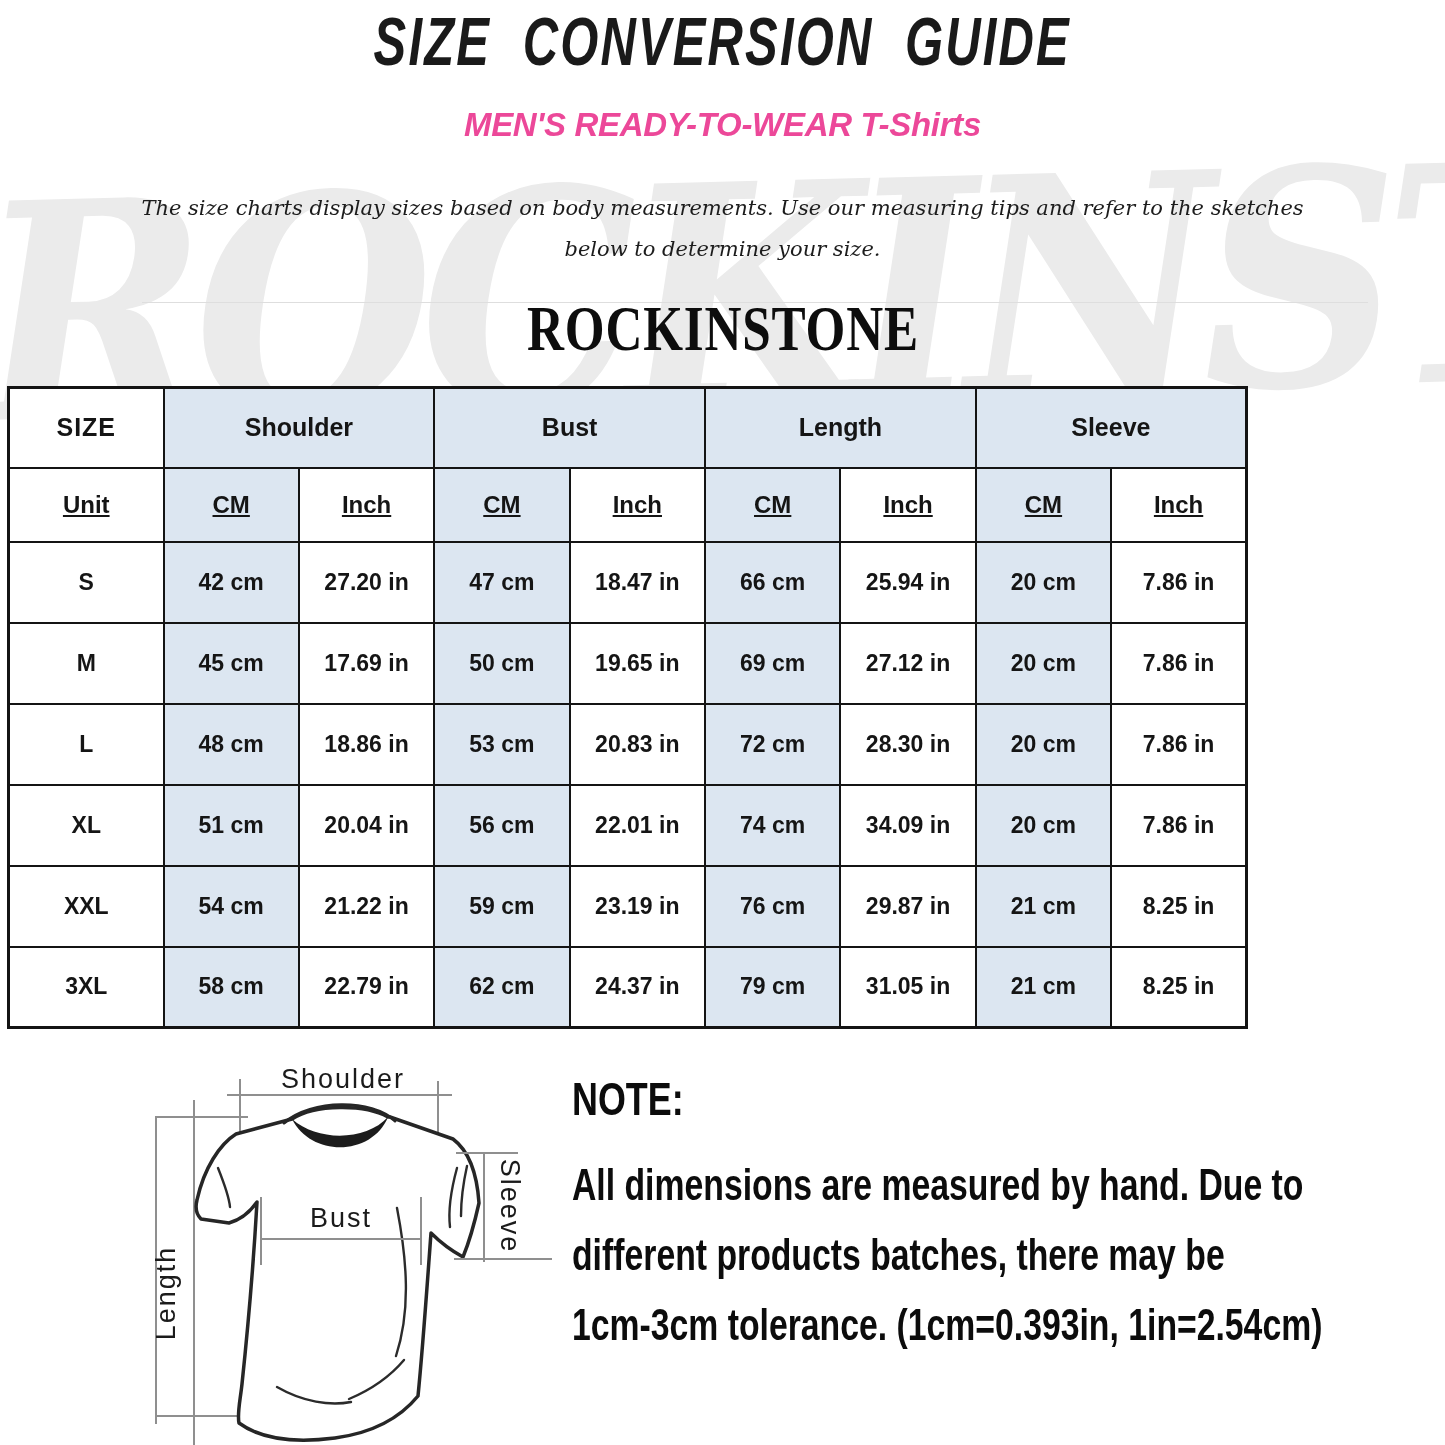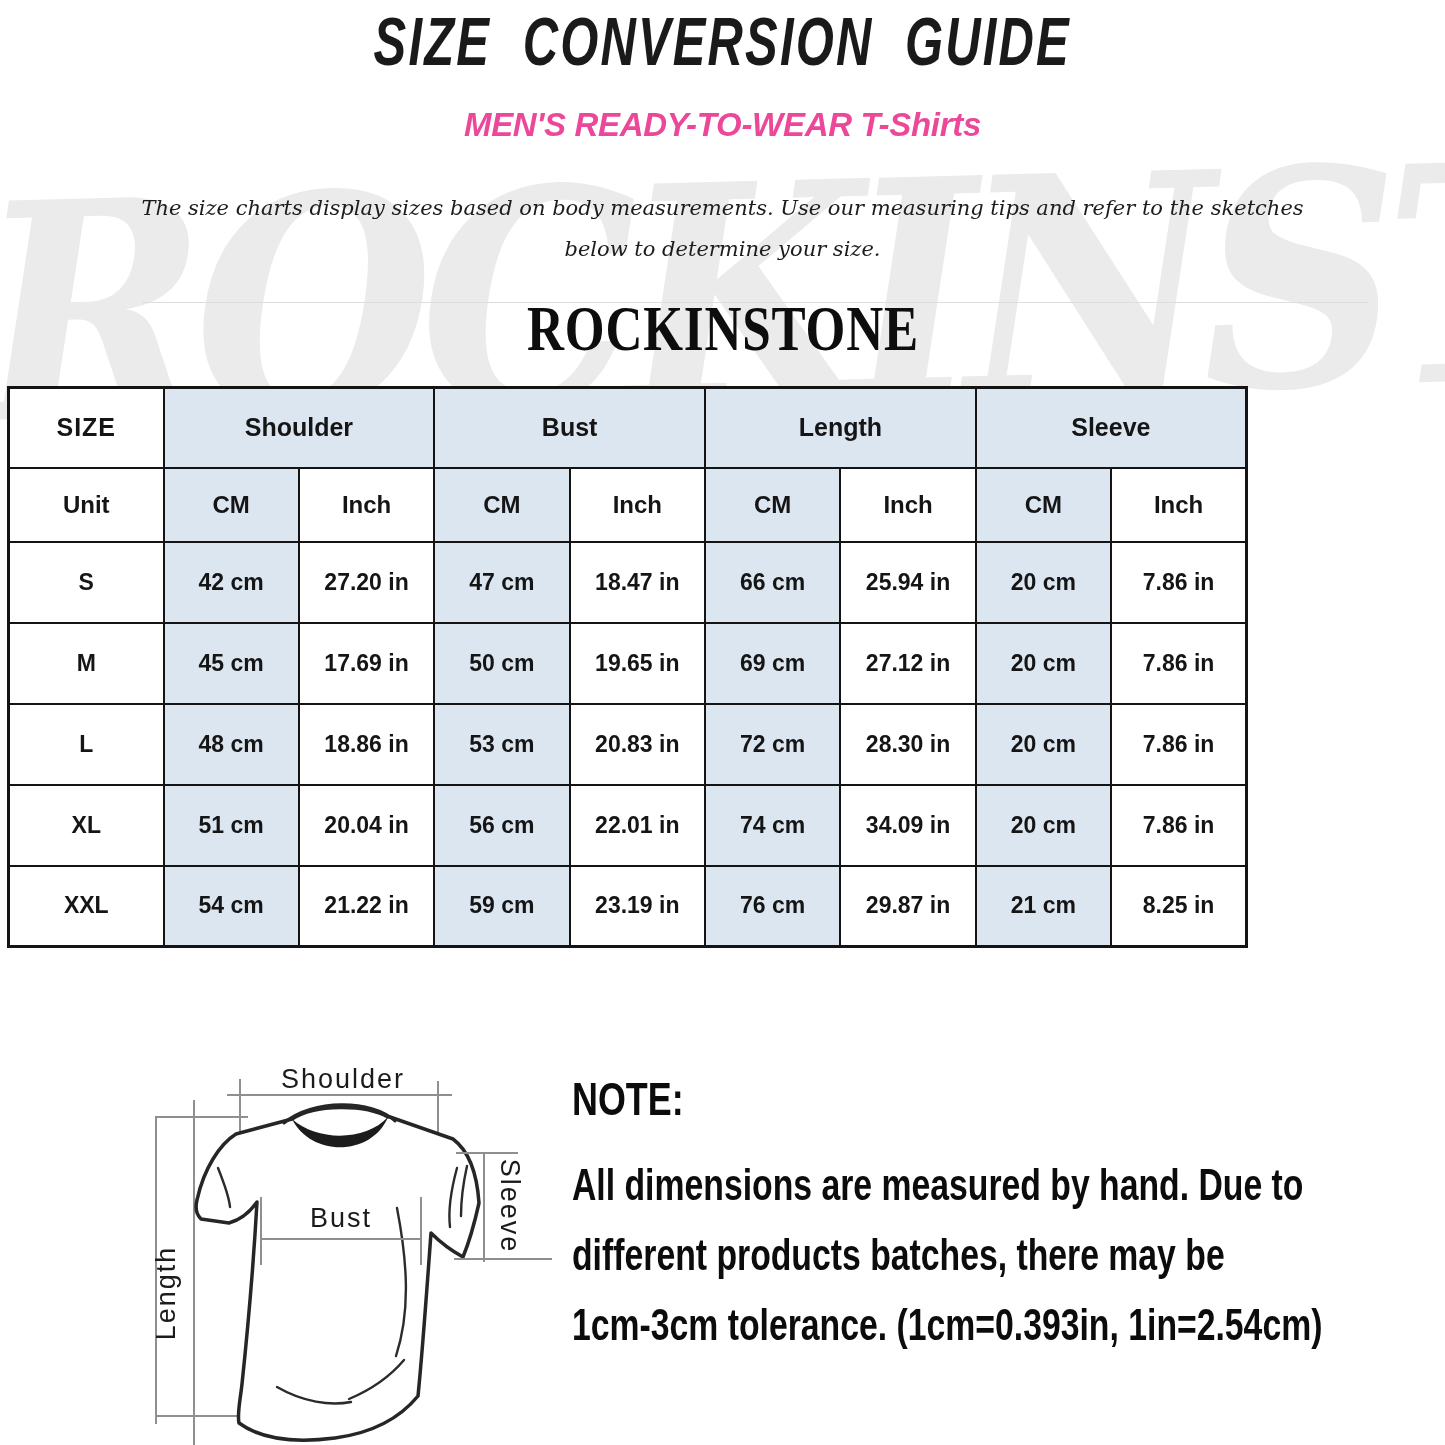--- a/index.html
+++ b/index.html
@@ -50,21 +50,21 @@
     border-collapse:collapse; table-layout:fixed; background:#701a75;
     border:3px solid var(--table-border,#141414);
   }
   .size-table td{
     border:2px solid var(--table-border,#141414);
     text-align:center; vertical-align:middle;
     font-weight:bold; color:#151515; background:#fff;
   }
   .size-table td.b{background:var(--cell-blue,#dce6f1);}
   .size-table tr.r-head td{height:80px; font-size:25px;}
-  .size-table tr.r-unit td{height:74px; font-size:24px;}
+  .size-table tr.r-unit td{height:74px; font-size:24px;text-decoration:underline;}
   .size-table tbody td{height:81px; font-size:23px;}
   .size-table td.corner{letter-spacing:1px;}
 
   
   svg.diagram{position:absolute; left:100px; top:1050px; z-index:2;}
   .dim{stroke:var(--dim-line,#8f8f8f); stroke-width:2; fill:none;}
   .sketch{stroke:#262626; stroke-width:3; fill:none; stroke-linecap:round; stroke-linejoin:round;}
   .sketch-body{stroke:#262626; stroke-width:3.5; fill:#ffffff; stroke-linecap:round; stroke-linejoin:round;}
   .fold{stroke:#2b2b2b; stroke-width:2.4; fill:none; stroke-linecap:round;}
   text.dlabel{font-family:"Liberation Sans", sans-serif; font-size:27px; letter-spacing:2px; fill:#1b1b1b;}
@@ -179,20 +179,31 @@
         <td>7.86 in</td>
       </tr>
       <tr>
         <td>XXL</td>
         <td class="b">54 cm</td>
         <td>21.22 in</td>
         <td class="b">59 cm</td>
         <td>23.19 in</td>
         <td class="b">76 cm</td>
         <td>29.87 in</td>
+        <td class="b">21 cm</td>
+        <td>8.25 in</td>
+      </tr>
+      <tr>
+        <td>3XL</td>
+        <td class="b">58 cm</td>
+        <td>22.79 in</td>
+        <td class="b">62 cm</td>
+        <td>24.37 in</td>
+        <td class="b">79 cm</td>
+        <td>31.05 in</td>
         <td class="b">21 cm</td>
         <td>8.25 in</td>
       </tr>
     </tbody>
 </table>
 
 <svg class="diagram" width="470" height="395" viewBox="0 0 470 395">
   <g class="dim">
     <line x1="127" y1="45" x2="352" y2="45"></line>
     <line x1="140" y1="29" x2="140" y2="127"></line>

